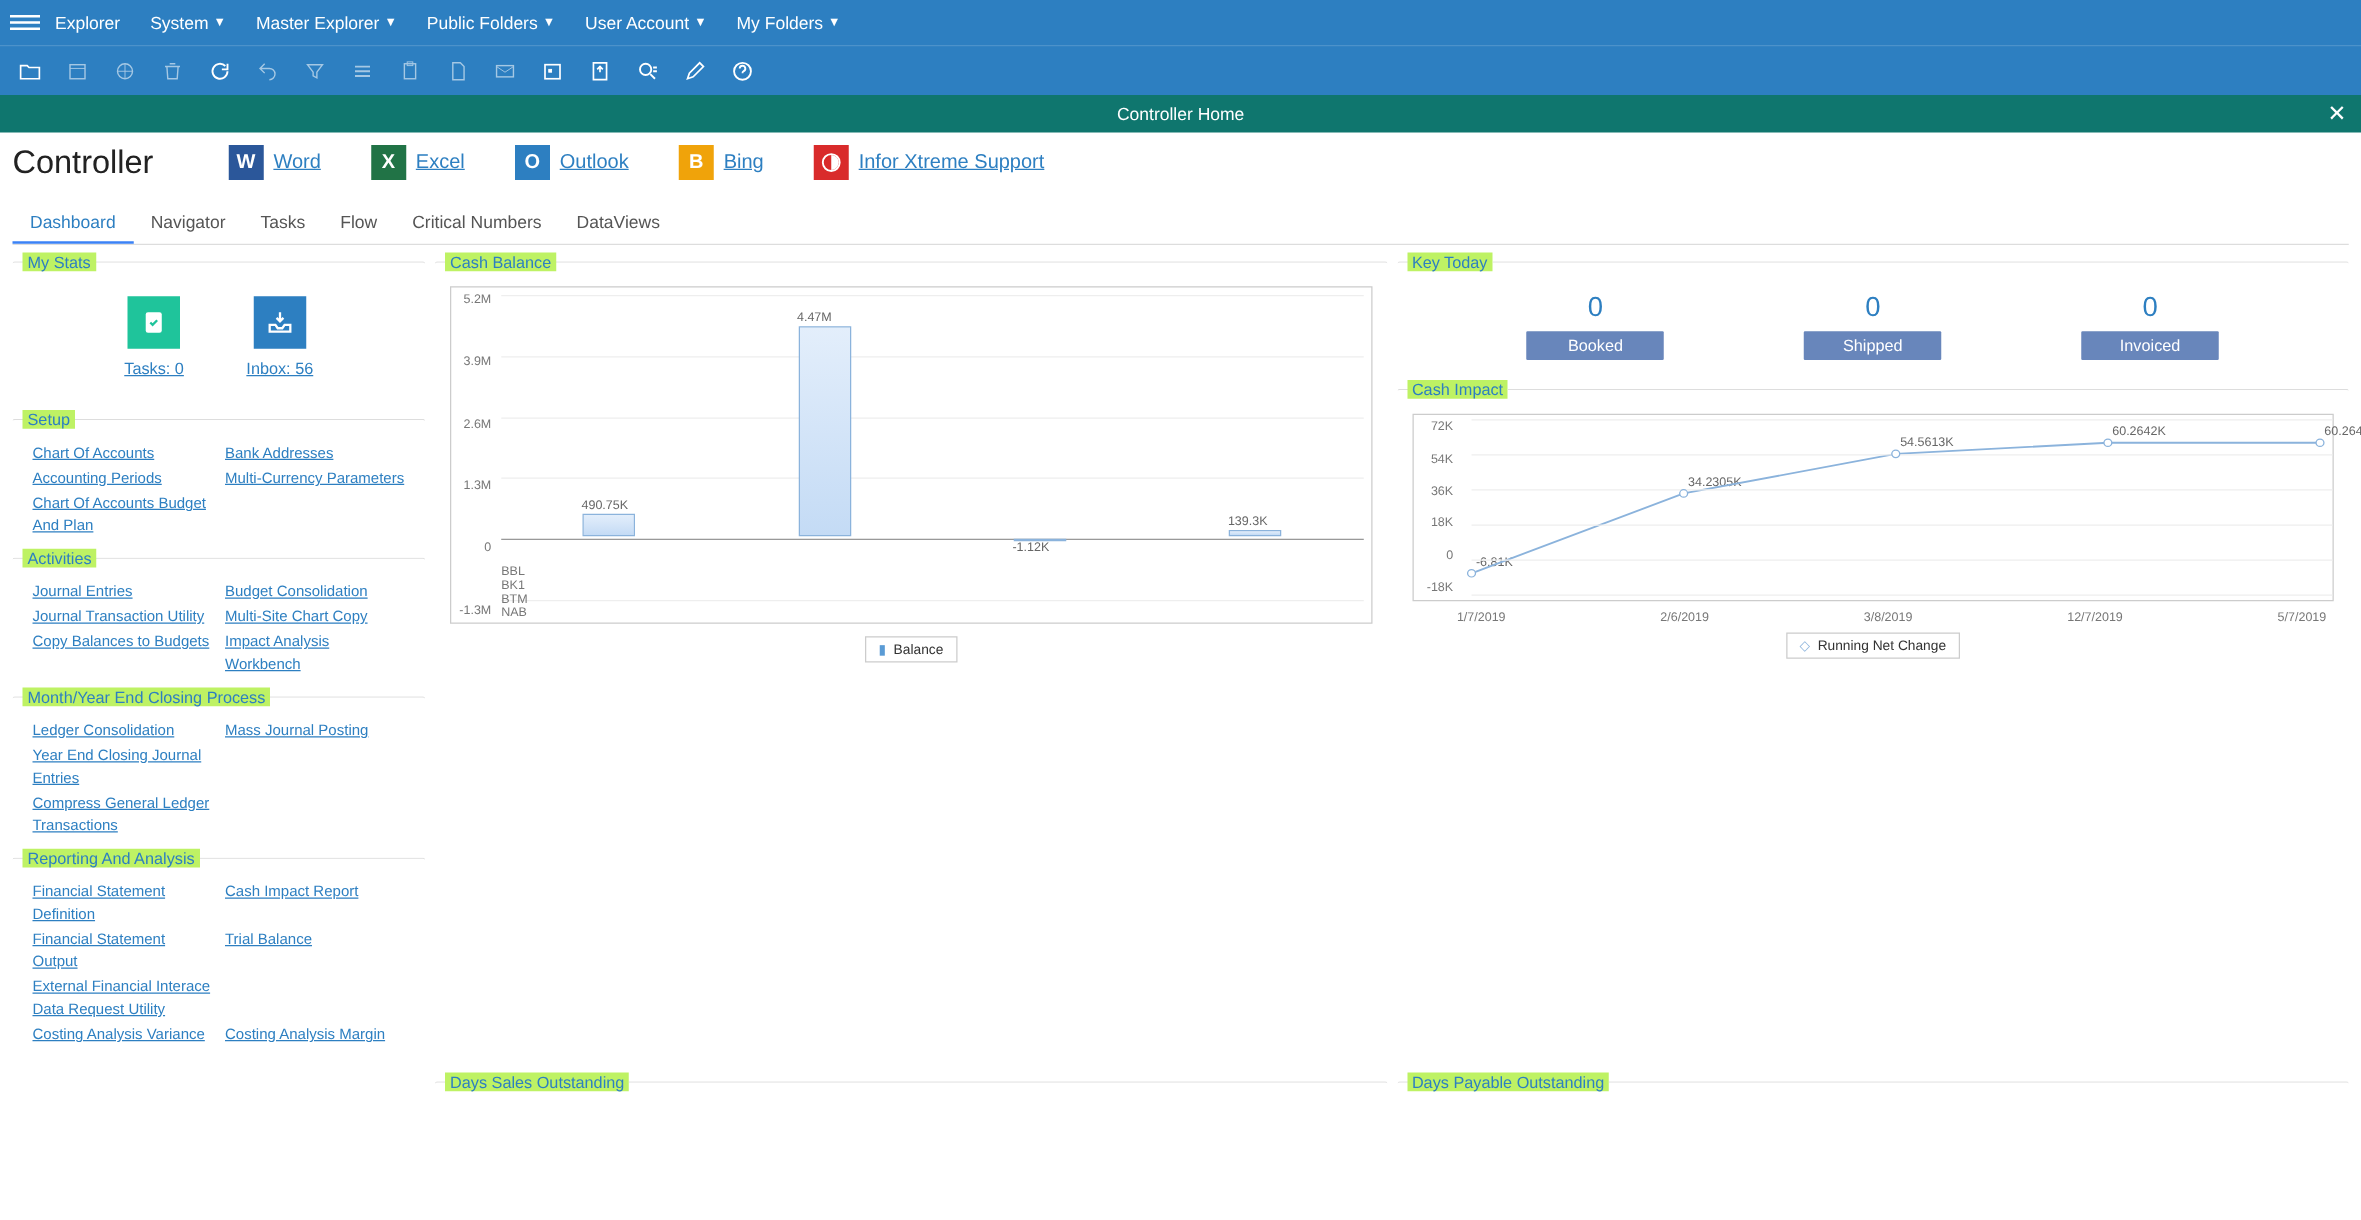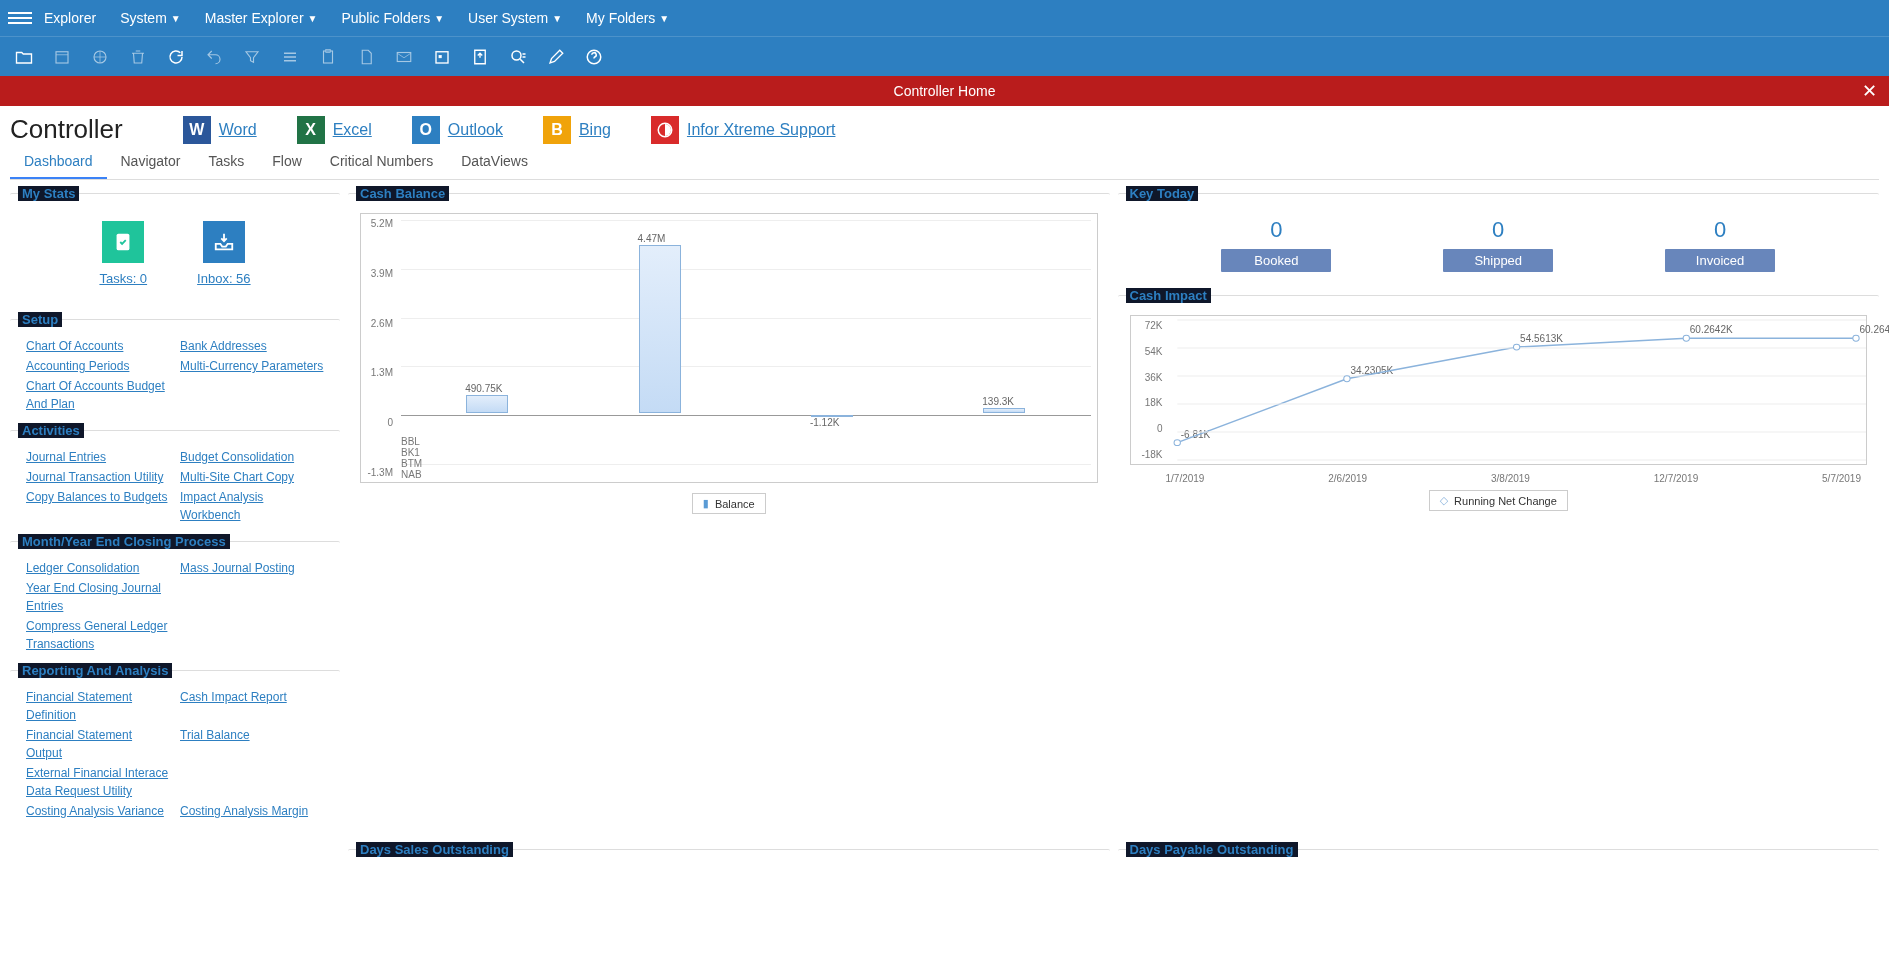--- a/index.html
+++ b/index.html
@@ -6,36 +6,36 @@
 body { background:#fff; font-size:13px; color:#333; }
 .topbar { background:#2d7fc1; color:#fff; display:flex; align-items:center; height:36px; padding:0 8px; }
 .topbar .menu-icon { width:24px; height:24px; display:flex; flex-direction:column; justify-content:center; gap:3px; margin-right:12px; cursor:pointer;}
 .topbar .menu-icon span { display:block; height:2px; background:#fff; }
 .topbar .nav-item { margin-right:24px; cursor:pointer; display:flex; align-items:center; font-size:14px;}
 .topbar .nav-item .caret { margin-left:4px; font-size:10px;}
 .toolbar { background:#2d7fc1; display:flex; align-items:center; height:40px; padding:0 10px; gap:10px; border-top:1px solid rgba(255,255,255,0.15);}
 .toolbar .tb-icon { width:28px; height:28px; display:flex; align-items:center; justify-content:center; color:#a5c8e4; cursor:pointer; }
 .toolbar .tb-icon.active { color:#fff; }
 .toolbar svg { width:18px; height:18px; fill:currentColor; stroke:currentColor; }
-.subheader { background:#b91c1c; color:#fff; height:30px; display:flex; align-items:center; justify-content:center; position:relative; font-size:14px;}
+.subheader { background:#0f766e; color:#fff; height:30px; display:flex; align-items:center; justify-content:center; position:relative; font-size:14px;}
 .subheader .close { position:absolute; right:12px; font-size:18px; cursor:pointer;}
 .main { padding:8px 10px; }
-.title-row { display:flex; align-items:center; margin-bottom:0;}
+.title-row { display:flex; align-items:center; margin-bottom:16px;}
 .page-title { font-size:26px; font-weight:400; color:#222; margin-right:auto;}
 .quicklinks { display:flex; gap:40px; flex:1; margin-left:60px;}
 .ql { display:flex; align-items:center; gap:8px; }
 .ql .sq { width:28px; height:28px; display:flex; align-items:center; justify-content:center; color:#fff; font-weight:bold; font-size:16px;}
 .ql a { color:#2d7fc1; text-decoration:underline; font-size:16px; cursor:pointer;}
 .tabs { display:flex; border-bottom:1px solid #ddd; margin-bottom:6px;}
 .tabs .tab { padding:8px 14px; cursor:pointer; color:#555; font-size:14px;}
 .tabs .tab.active { color:#2d7fc1; border-bottom:2px solid #3b82f6; font-weight:400;}
 .dash { display:grid; grid-template-columns: 330px 1fr 1fr; gap:8px;}
 .dash-row2 { display:grid; grid-template-columns:1fr 1fr; gap:8px; margin-top:12px;}
 fieldset.panel { border:1px solid #ddd; border-radius:2px; padding:8px; position:relative; border-left:none; border-right:none; border-bottom:none;}
-fieldset.panel > legend { color:#2d7fc1; font-size:13px; padding:0 4px; background:#0f172a;font-weight:bold;}
+fieldset.panel > legend { color:#2d7fc1; font-size:13px; padding:0 4px; background:#bef264;}
 .stats-icons { display:flex; justify-content:center; gap:50px; padding:12px 0 18px;}
 .stat { text-align:center;}
 .stat .box { width:42px; height:42px; margin:0 auto 8px; display:flex; align-items:center; justify-content:center;}
 .stats-icons a { color:#2d7fc1; text-decoration:underline; font-size:13px;}
 .link-grid { display:grid; grid-template-columns:1fr 1fr; gap:2px 10px; padding:2px 8px;}
 .link-grid a, .link-single a { color:#2d7fc1; text-decoration:underline; font-size:12px; line-height:1.5; cursor:pointer;}
 .key-today { display:flex; justify-content:space-around; padding:8px 40px;}
 .kt { text-align:center; }
 .kt .val { color:#2d7fc1; font-size:22px; margin-bottom:6px;}
 .kt .btn { background:#6886bb; color:#fff; padding:4px 22px; font-size:13px; border-radius:1px; min-width:110px;}
@@ -72,21 +72,21 @@
       </div>
       <div class="nav-item">
         <span>Master Explorer</span>
         <span class="caret">▼</span>
       </div>
       <div class="nav-item">
         <span>Public Folders</span>
         <span class="caret">▼</span>
       </div>
       <div class="nav-item">
-        <span>User System</span>
+        <span>User Account</span>
         <span class="caret">▼</span>
       </div>
       <div class="nav-item">
         <span>My Folders</span>
         <span class="caret">▼</span>
       </div>
     </div>
 </div>
 
 <div class="toolbar">

